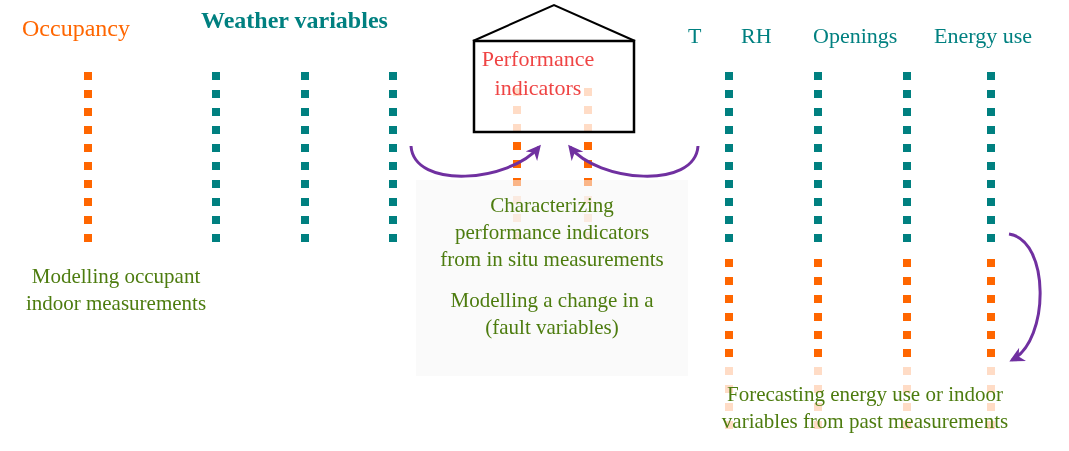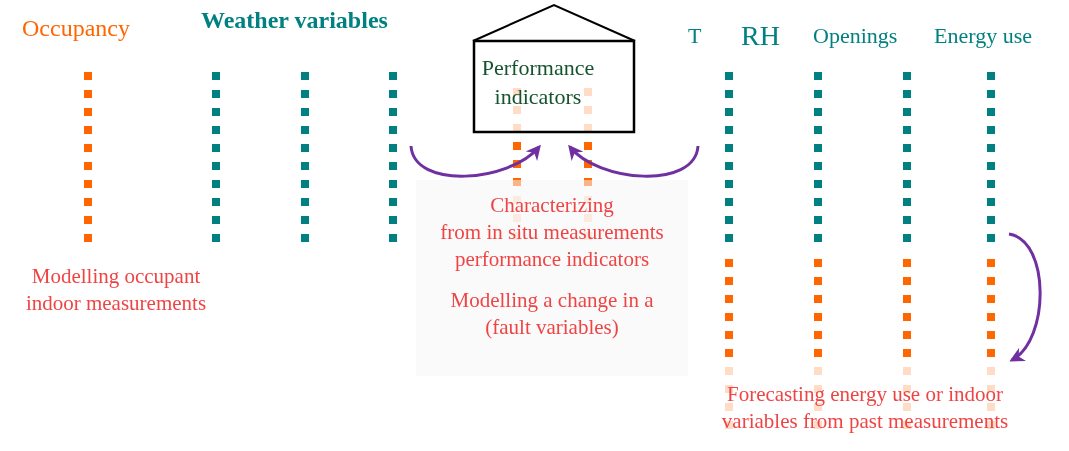--- a/index.html
+++ b/index.html
@@ -2,21 +2,21 @@
 <html><head>
 <meta charset="utf-8">
 <style>
   html, body { margin: 0; padding: 0; background: #ffffff; }
   body { width: 1069px; height: 451px; position: relative; overflow: hidden;
          font-family: "Liberation Serif", "DejaVu Serif", serif; }
   #stage { position: absolute; left: 0; top: 0; width: 1069px; height: 451px; }
   .lbl { position: absolute; white-space: nowrap; font-size: 24px; line-height: 28px; }
   .orange { color: #ff6600; }
   .teal { color: #008080; }
-  .desc { position: absolute; text-align: center; font-size: 21px; line-height: 27px; color: #ef4444; white-space: nowrap; }
+  .desc { position: absolute; text-align: center; font-size: 21px; line-height: 27px; color: #4d7c0f; white-space: nowrap; }
   .textbox-bg { position: absolute; left: 416px; top: 180px; width: 272px; height: 196px; background: rgba(245,245,245,0.55); }
   svg { position: absolute; left: 0; top: 0; }
 </style>
 </head>
 <body>
 
 <div id="stage">
 
   <svg id="dots" width="1069" height="451">
       <g>
@@ -192,38 +192,38 @@
       <rect x="474" y="41" width="160" height="91" fill="none" stroke="#000" stroke-width="2.5"></rect>
     </g>
     <path d="M411,146 C414,190 510,182 539,147" fill="none" stroke="#7030a0" stroke-width="3" marker-end="url(#ah)"></path>
     <path d="M698,146 C695,190 598,182 570,147" fill="none" stroke="#7030a0" stroke-width="3" marker-end="url(#ah)"></path>
     <path d="M1009,234 C1050,240 1050,340 1012,360" fill="none" stroke="#7030a0" stroke-width="3" marker-end="url(#ah)"></path>
   </svg>
 
   <div class="lbl orange" style="left:22px; top:14px;">Occupancy</div>
   <div class="lbl teal" style="left:201px; top:6px;font-weight:bold;">Weather variables</div>
   <div class="lbl teal" style="left:688px; top:22px; font-size:22px;">T</div>
-  <div class="lbl teal" style="left:741px; top:22px; font-size:28px;">RH</div>
+  <div class="lbl teal" style="left:741px; top:22px; font-size:22px;">RH</div>
   <div class="lbl teal" style="left:813px; top:22px; font-size:22px;">Openings</div>
   <div class="lbl teal" style="left:934px; top:22px; font-size:22px;">Energy use</div>
 
-  <div class="desc" style="left:474px; top:53px; width:128px; font-size:22px; line-height:29px; color:#14532d;">
+  <div class="desc" style="left:474px; top:44px; width:128px; font-size:22px; line-height:29px; color:#ef4444;">
     <div>Performance</div>
     <div>indicators</div>
   </div>
 
   <div class="desc" style="left:6px; top:263px; width:220px;">
     <div>Modelling occupant</div>
     <div>indoor measurements</div>
   </div>
 
   <div class="desc" style="left:416px; top:192px; width:272px;">
     <div>Characterizing</div>
+    <div>performance indicators</div>
     <div>from in situ measurements</div>
-    <div>performance indicators</div>
   </div>
 
   <div class="desc" style="left:416px; top:287px; width:272px;">
     <div>Modelling a change in a</div>
     <div>(fault variables)</div>
   </div>
 
   <div class="desc" style="left:700px; top:381px; width:330px;">
     <div>Forecasting energy use or indoor</div>
     <div>variables from past measurements</div>

